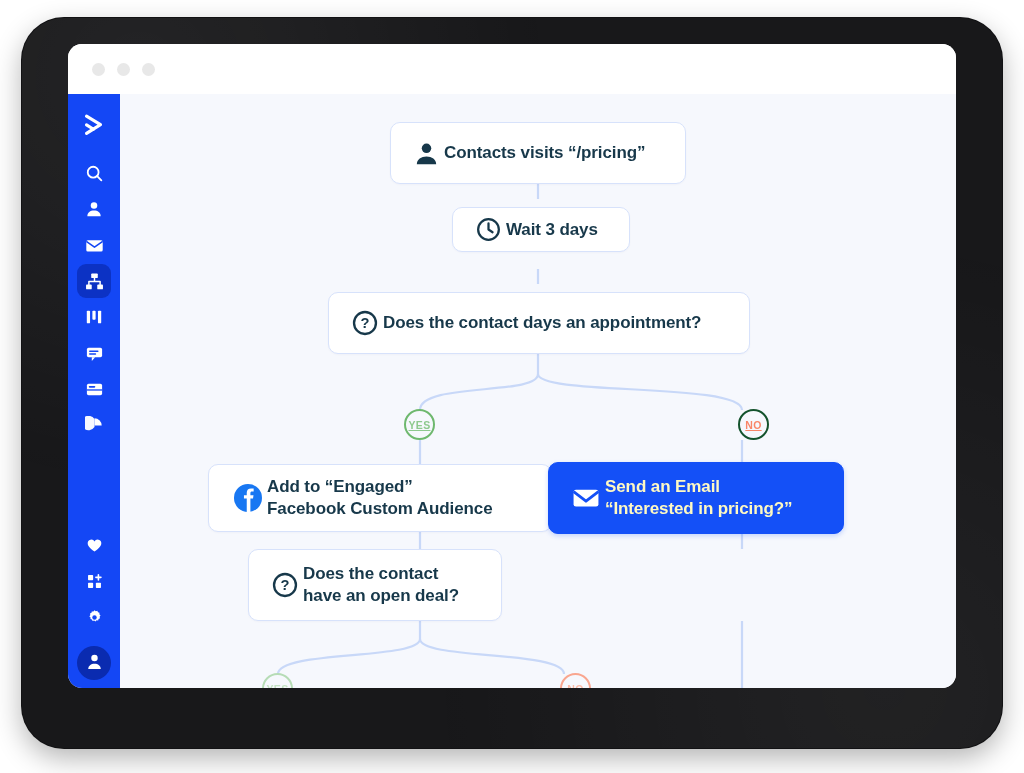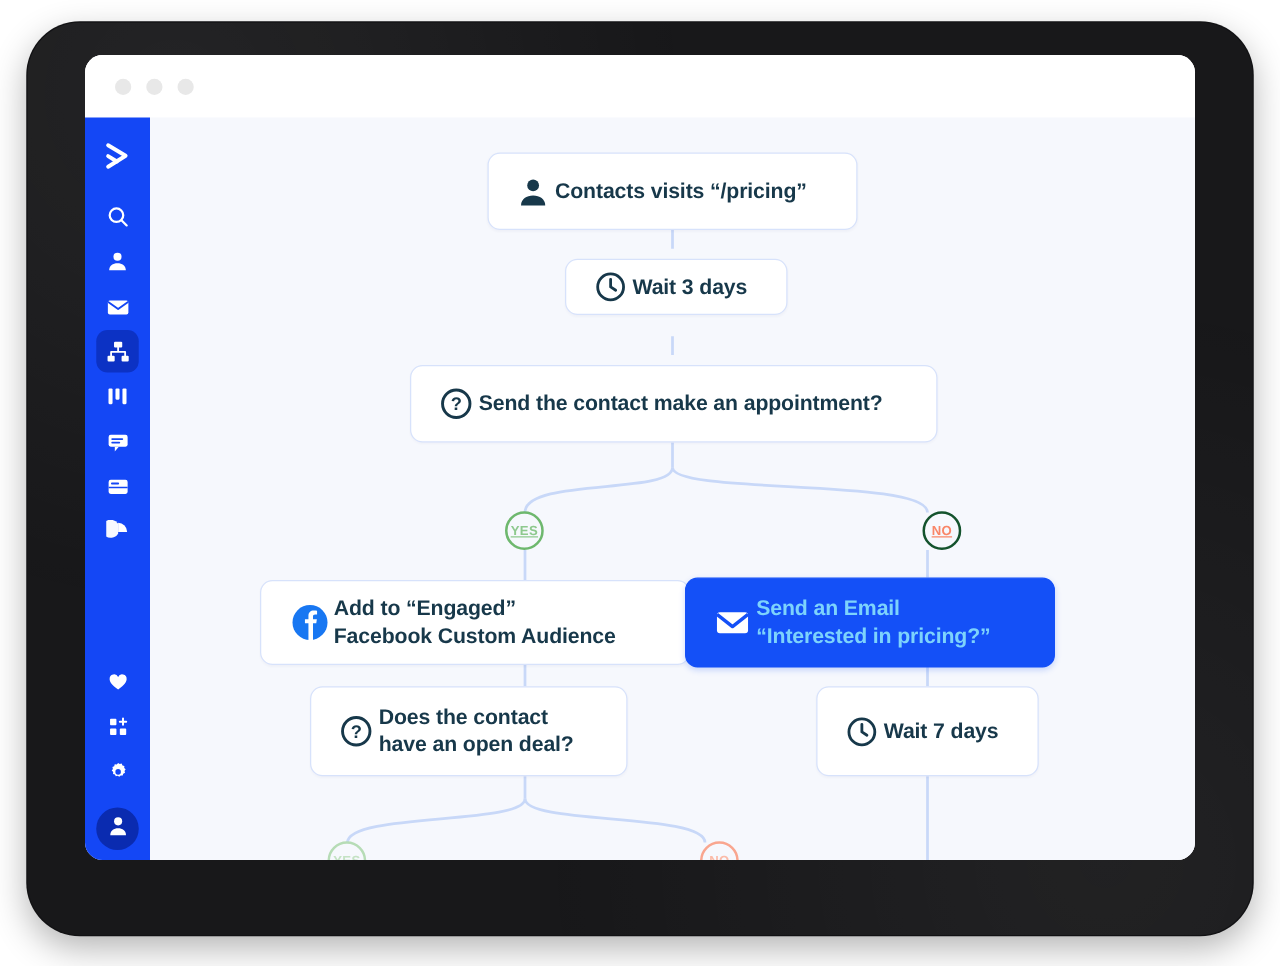--- a/index.html
+++ b/index.html
@@ -173,21 +173,21 @@
     line-height: 1.28;
     letter-spacing: -0.1px;
     white-space: pre-line;
   }
   .node.selected {
     background: #1450f7;
     border-color: #1450f7;
     box-shadow: 0 2px 5px rgba(20,80,247,0.22);
   }
   .node.selected .node-label {
-    color: #7dd3fc;
+    color: #fef9c3;
   }
 
   
   .badge {
     position: absolute;
     width: 31px;
     height: 31px;
     border-radius: 50%;
     background: #f6f8fd;
     display: flex;
@@ -412,21 +412,21 @@
           <span class="node-label">Wait 3 days</span>
         </div>
 
         <div class="node" style="left:208px; top:198px; width:422px; height:62px;">
           <span class="node-icon">
             <svg width="28" height="28" viewBox="0 0 24 24" aria-hidden="true">
               <circle cx="12" cy="12" r="9.4" fill="none" stroke="#17384a" stroke-width="2"></circle>
               <text x="12" y="16.6" text-anchor="middle" font-family="Liberation Sans, sans-serif" font-size="12.6" font-weight="700" fill="#17384a">?</text>
             </svg>
           </span>
-          <span class="node-label">Send the contact make an appointment?</span>
+          <span class="node-label">Does the contact days an appointment?</span>
         </div>
 
         <div class="badge yes" style="left:284px; top:315px;">
           <span>YES</span>
         </div>
 
         <div class="badge no" style="left:606px; top:315px;">
           <span>NO</span>
         </div>
 
@@ -456,29 +456,20 @@
           <span class="node-icon">
             <svg width="28" height="28" viewBox="0 0 24 24" aria-hidden="true">
               <circle cx="12" cy="12" r="9.4" fill="none" stroke="#17384a" stroke-width="2"></circle>
               <text x="12" y="16.6" text-anchor="middle" font-family="Liberation Sans, sans-serif" font-size="12.6" font-weight="700" fill="#17384a">?</text>
             </svg>
           </span>
           <span class="node-label">Does the contact
 have an open deal?</span>
         </div>
 
-        <div class="node" style="left:533px; top:455px; width:178px; height:72px;">
-          <span class="node-icon">
-            <svg width="27" height="27" viewBox="0 0 24 24" aria-hidden="true">
-              <circle cx="12" cy="12" r="9.2" fill="none" stroke="#17384a" stroke-width="2"></circle>
-              <path d="M12 6.6 L12 12 L15.6 14.4" fill="none" stroke="#17384a" stroke-width="2" stroke-linecap="round" stroke-linejoin="round"></path>
-            </svg>
-          </span>
-          <span class="node-label">Wait 7 days</span>
-        </div>
 
         <div class="badge yes faded-yes" style="left:142px; top:579px;">
           <span>YES</span>
         </div>
 
         <div class="badge no faded-no" style="left:428px; top:579px;">
           <span>NO</span>
         </div>
 
       </div>

